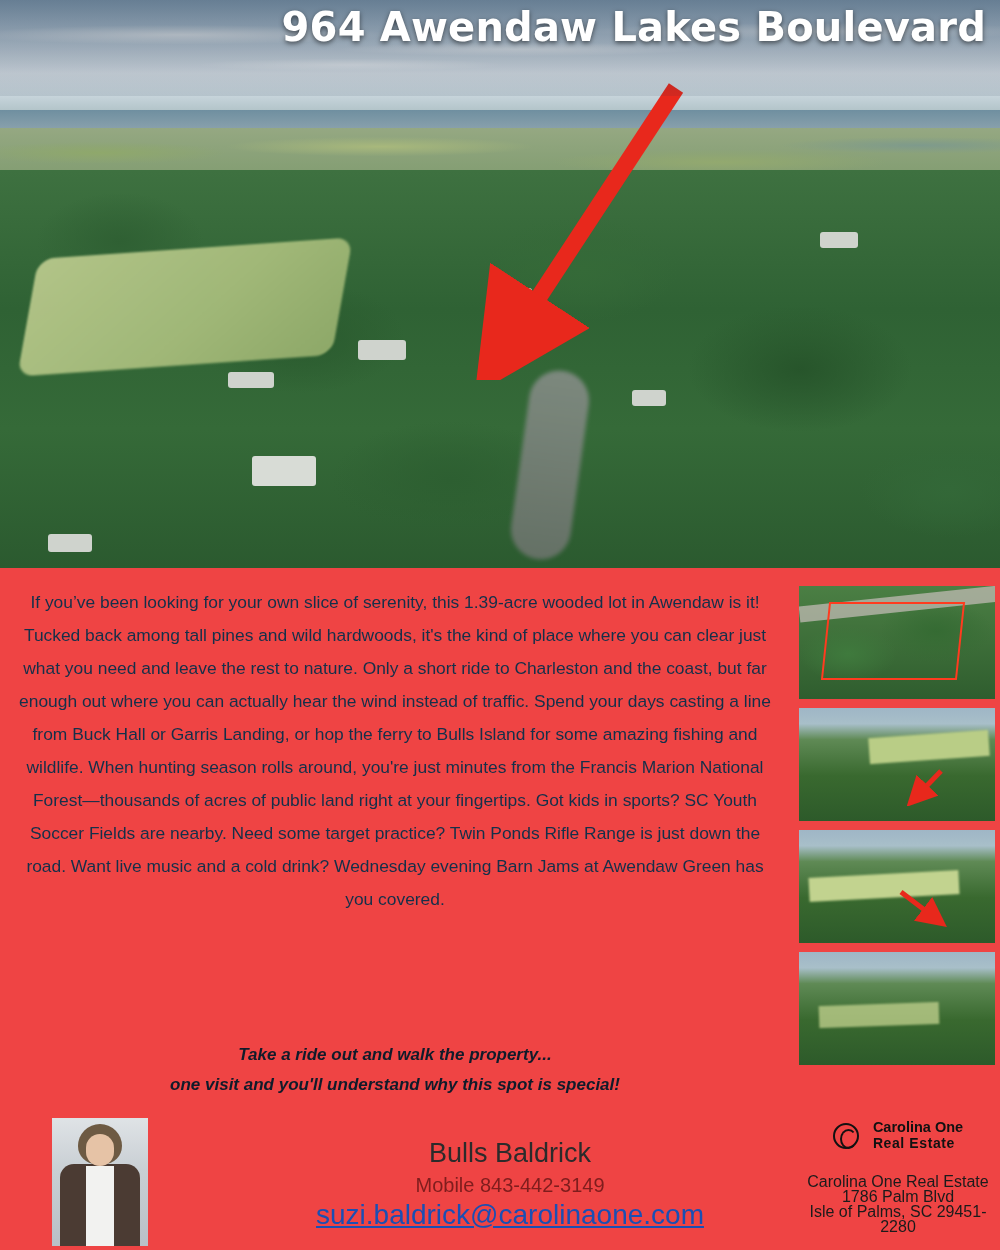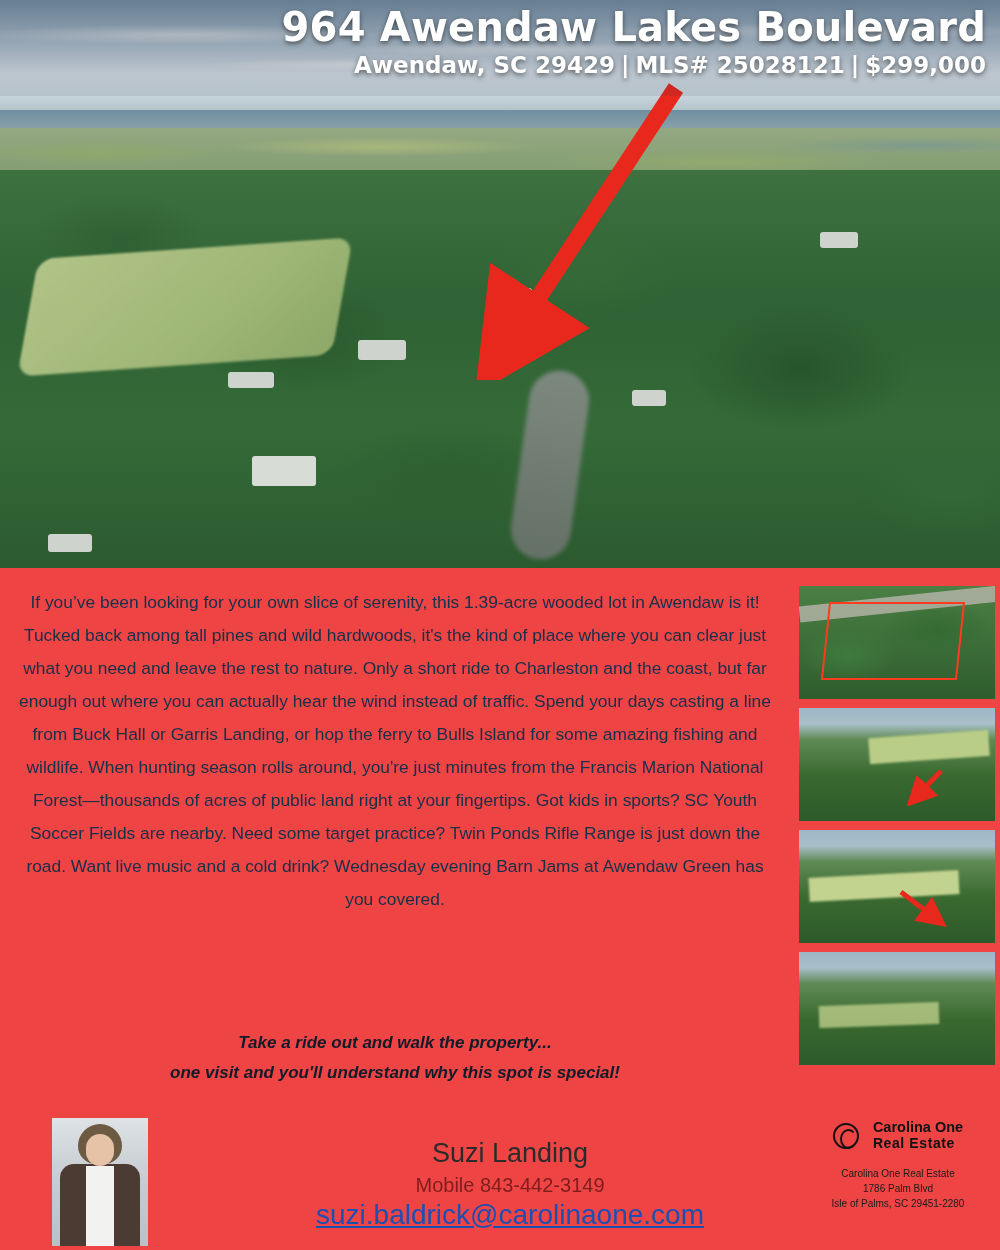--- a/index.html
+++ b/index.html
@@ -104,21 +104,21 @@
   .desc {
     position:absolute; left:0; top:18px; width:790px;
     padding:0 18px;
     font-size:17.4px;
     line-height:33px;
     text-align:center;
     color:#14304a;
     font-family:"Liberation Sans", sans-serif;
   }
   .tagline {
-    position:absolute; left:0; top:460px; width:790px;
+    position:absolute; left:0; top:472px; width:790px;
     text-align:center;
     font-style:italic;
     font-weight:bold;
     font-size:17px;
     line-height:30px;
     color:#101b2a;
   }
 
   
   .thumbs { position:absolute; left:799px; top:18px; width:196px; }
@@ -202,21 +202,21 @@
     width:26px; height:26px; border:2.4px solid #111; border-radius:50%;
     position:relative; display:inline-block;
   }
   .brand-c:before {
     content:""; position:absolute; left:5px; top:4px; width:13px; height:16px;
     border:2.4px solid #111; border-radius:50%;
     border-right-color:transparent; border-top-color:#111;
   }
   .brand-name { font-size:14.5px; font-weight:bold; color:#111; line-height:15px; text-align:left;}
   .brand-sub { font-size:14px; font-weight:bold; color:#111; letter-spacing:.6px; text-align:left;}
-  .brand-addr { margin-top:15px; font-size:10px; line-height:15px; color:#1b1b1b;text-align:center; }
+  .brand-addr { margin-top:23px; font-size:16px; line-height:15px; color:#1b1b1b;text-align:center; }
 </style>
 </head>
 <body>
 
 <div class="hero">
   <div class="hero-sky"></div>
   <div class="hero-water"></div>
   <div class="hero-marsh"></div>
   <div class="hero-forest"></div>
   <div class="clearing"></div>
@@ -234,23 +234,20 @@
     <defs>
       <marker id="ah" markerWidth="7" markerHeight="7" refX="3" refY="3.5" orient="auto">
         <path d="M0,0 L7,3.5 L0,7 z" fill="#e8281c"></path>
       </marker>
     </defs>
     <line x1="216" y1="8" x2="52" y2="258" stroke="#e8281c" stroke-width="17" marker-end="url(#ah)"></line>
   </svg>
 
   <div class="hero-banner"></div>
   <div class="hero-title">964 Awendaw Lakes Boulevard</div>
-  <div class="hero-sub">
-    <span>Awendaw, SC 29429</span><span class="sep">|</span><span>MLS# 25028121</span><span class="sep">|</span><span>$299,000</span>
-  </div>
 </div>
 
 <div class="content">
 
   <p class="desc">If you’ve been looking for your own slice of serenity, this 1.39-acre wooded lot in Awendaw is it! Tucked back among tall pines and wild hardwoods, it's the kind of place where you can clear just what you need and leave the rest to nature. Only a short ride to Charleston and the coast, but far enough out where you can actually hear the wind instead of traffic. Spend your days casting a line from Buck Hall or Garris Landing, or hop the ferry to Bulls Island for some amazing fishing and wildlife. When hunting season rolls around, you're just minutes from the Francis Marion National Forest—thousands of acres of public land right at your fingertips. Got kids in sports? SC Youth Soccer Fields are nearby. Need some target practice? Twin Ponds Rifle Range is just down the road. Want live music and a cold drink? Wednesday evening Barn Jams at Awendaw Green has you covered.</p>
 
   <div class="tagline">
     <div>Take a ride out and walk the property...</div>
     <div>one visit and you'll understand why this spot is special!</div>
   </div>
@@ -296,21 +293,21 @@
 <div class="footer">
 
   <div class="agent-photo">
     <div class="body"></div>
     <div class="shirt"></div>
     <div class="hair"></div>
     <div class="face"></div>
   </div>
 
   <div class="agent-block">
-    <div class="agent-name">Suzi Landing</div>
+    <div class="agent-name">Bulls Baldrick</div>
     <div class="agent-phone">Mobile 843-442-3149</div>
     <a class="agent-email" href="#">suzi.baldrick@carolinaone.com</a>
   </div>
 
   <div class="brand">
     <div class="brand-logo-row">
       <span class="brand-c"></span>
       <span>
         <div class="brand-name">Carolina One</div>
         <div class="brand-sub">Real Estate</div>

